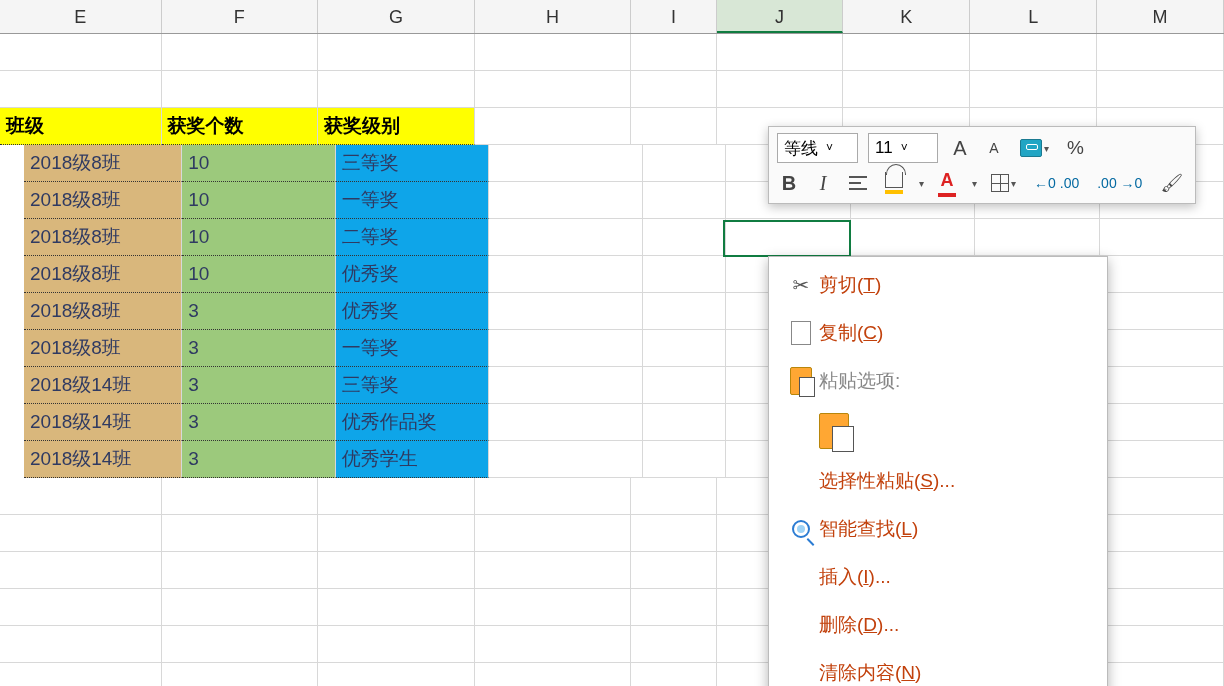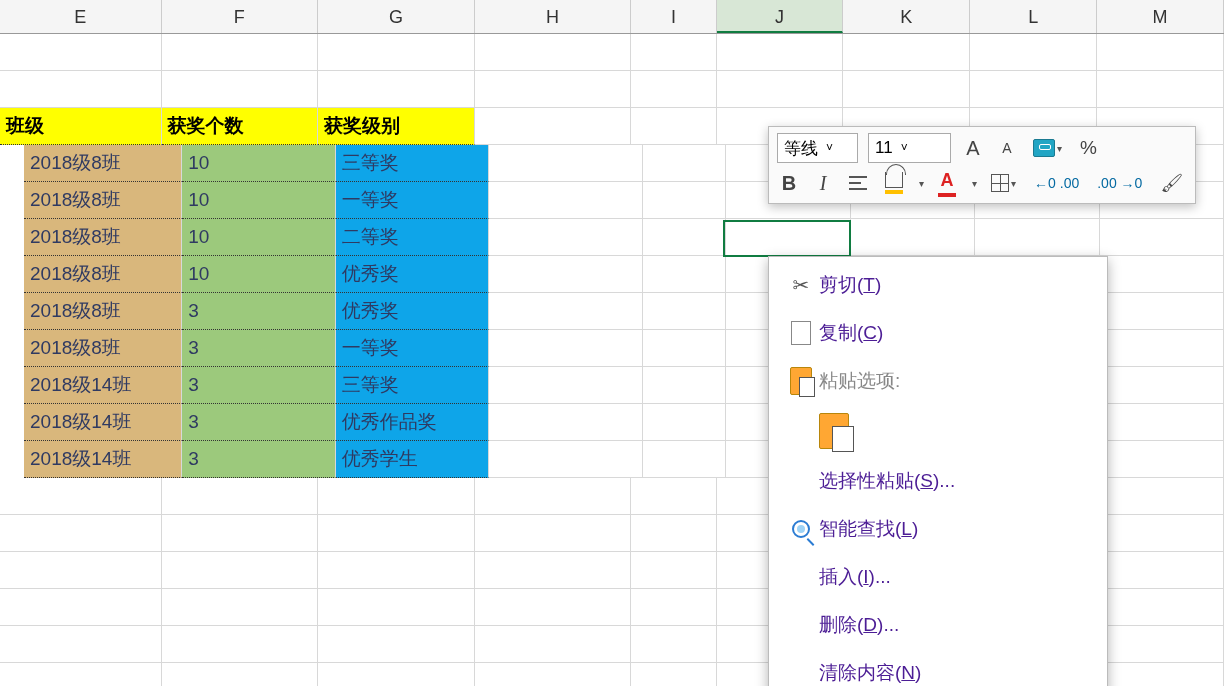--- a/index.html
+++ b/index.html
@@ -183,21 +183,21 @@
   padding: 0 14px;
 }
 .ctx-item .ico {
   width: 36px;
   display: flex;
   align-items: center;
   justify-content: center;
 }
 .ctx-item .lbl {
   flex: 1;
-  color: #4c1d95;
+  color: #c2410c;
 }
 .ctx-item.disabled .lbl { color: #888; }
 .ctx-item .lbl u { text-decoration: underline; }
 .ctx-paste-opt {
   padding-left: 50px;
   height: 52px;
   display:flex;
   align-items:center;
 }
 .paste-icon {
@@ -436,21 +436,21 @@
 
   <div class="sel-cell" style="left:723px; top:186px; width:128px; height:37px;"></div>
 </div>
 
 <div class="mini-toolbar" style="left:768px; top:126px;">
   <div class="tb-row">
     <div class="tb-select" style="width:81px;">
       <span>等线</span>
       <span class="dd">˅</span>
     </div>
-    <div class="tb-select" style="width:83px;">
+    <div class="tb-select" style="width:70px;">
       <span>11</span>
       <span class="dd">˅</span>
     </div>
     <div class="tb-btn i-fontbig"></div>
     <div class="tb-btn i-fontsmall"></div>
     <div class="tb-btn">
         <span class="i-money"></span>
         <span class="dd-arrow">▾</span>
       </div>
     <div class="tb-btn">%</div>

